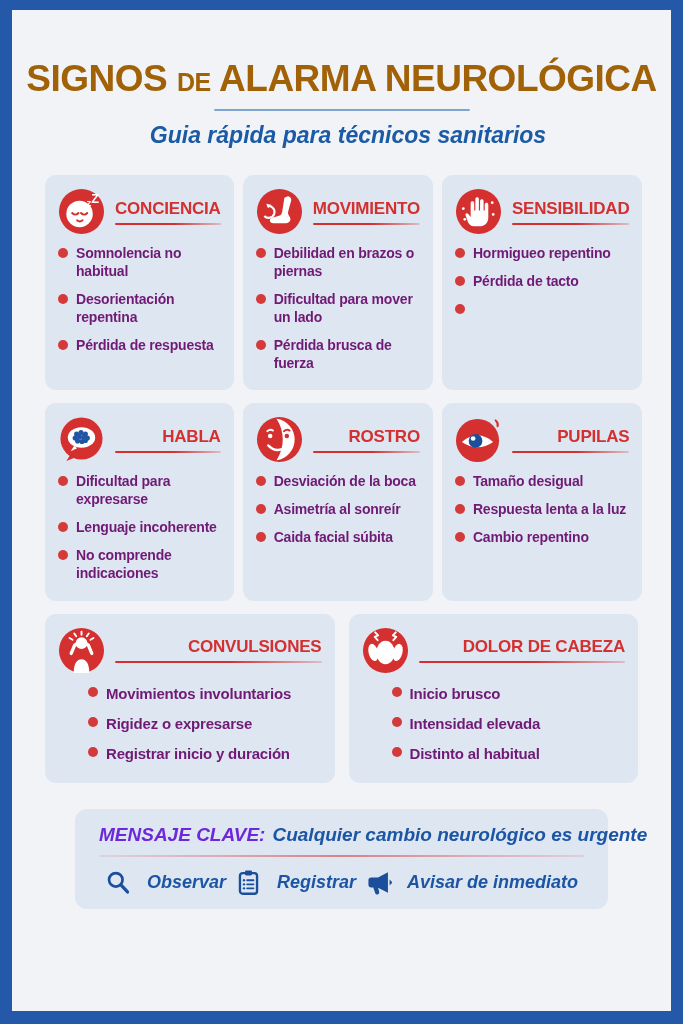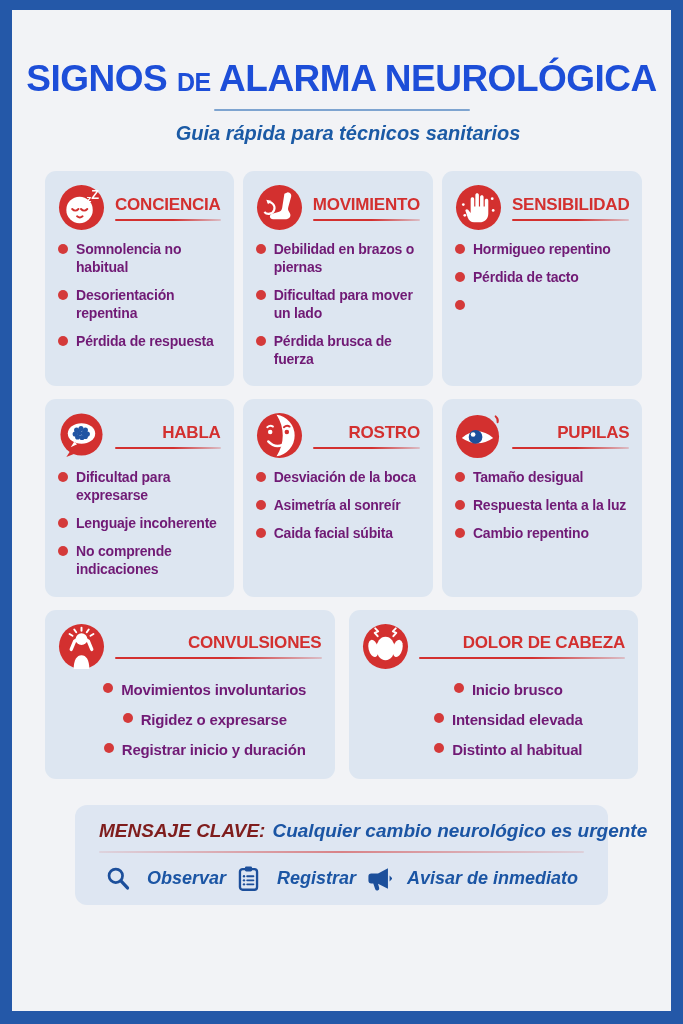--- a/index.html
+++ b/index.html
@@ -5,24 +5,24 @@
   * { margin:0; padding:0; box-sizing:border-box; }
   html,body { width:683px; height:1024px; }
   body { font-family:"Liberation Sans", sans-serif; }
 
   .frame { position:relative; width:683px; height:1024px; background:#2458a8; }
   .page  { position:absolute; left:12px; top:10px; right:12px; bottom:13px;
            background:#f2f3f6; overflow:hidden; }
 
   
   header { text-align:center; margin-top:48px; }
-  .main-title { color:#1d4ed8; font-size:37px; font-weight:800; letter-spacing:-0.5px; white-space:nowrap; }
+  .main-title { color:#a16207; font-size:37px; font-weight:800; letter-spacing:-0.5px; white-space:nowrap; }
   .main-title .de { font-size:25px; }
   .title-rule { width:256px; height:2px; background:#7ea4d0; margin:9px auto 11px; border-radius:1px; }
-  .subtitle { color:#1b5aa5; font-size:20px; font-style:italic; font-weight:700;padding-left:13px; }
+  .subtitle { color:#1b5aa5; font-size:23px; font-style:italic; font-weight:700;padding-left:13px; }
 
   
   .content { padding:0 33px; margin-top:26px; }
   .grid3 { display:grid; grid-template-columns:repeat(3,1fr); gap:13px 9px; }
   .grid2 { display:grid; grid-template-columns:repeat(2,1fr); gap:14px; margin-top:13px; }
 
   .card { background:#dde6f1; border-radius:11px; padding:13px 13px 8px; }
   .card.r1 { min-height:189px; }
   .card.r2 { min-height:163px; }
   .card.r3 { min-height:152px; }
@@ -33,27 +33,27 @@
   .ct-wrap { flex:1; min-width:0;text-align:right; }
   .card-title { color:#d3302f; font-size:17px; font-weight:800; letter-spacing:-0.2px; white-space:nowrap; }
   .red-rule { height:2px; margin-top:4px; border-radius:1px;
               background:linear-gradient(90deg,#d3302f 0%,#d3302f 55%,rgba(211,48,47,.22) 100%); }
 
   .items { list-style:none; margin-top:3px; }
   .items li { display:flex; align-items:flex-start; gap:8px; margin-bottom:10px;
               color:#701a75; font-size:14px; font-weight:700; letter-spacing:-0.2px; line-height:1.28; }
   .dot { flex:0 0 auto; width:10px; height:10px; border-radius:50%; background:#d43a3a; margin-top:3px; }
   .card.r3 .items { padding-left:30px; }
-  .card.r3 .items li { margin-bottom:11px; font-size:15px;justify-content:center; }
+  .card.r3 .items li { margin-bottom:11px; font-size:15px; }
 
   
   .msg { width:533px; margin:26px auto 0; background:#dee6f2; border-radius:12px;
          padding:15px 24px 13px; }
   .msg-head { text-align:center; font-size:19px; font-style:italic; font-weight:800; white-space:nowrap; }
-  .msg-label { color:#7f1d1d; margin-right:7px; }
+  .msg-label { color:#6d28d9; margin-right:7px; }
   .msg-text  { color:#1b55a4; }
   .msg-rule { height:2px; margin:9px 0 12px; border-radius:1px;
               background:linear-gradient(90deg,rgba(211,48,47,.10),rgba(211,48,47,.55) 50%,rgba(211,48,47,.12)); }
   .actions { display:flex; justify-content:space-between; align-items:center; padding:0 6px; }
   .action { display:flex; align-items:center; gap:15px; color:#1b55a4;
             font-size:18px; font-style:italic; font-weight:700; }
   .action svg { display:block; width:27px; height:27px; }
 </style>
 </head>
 <body>

